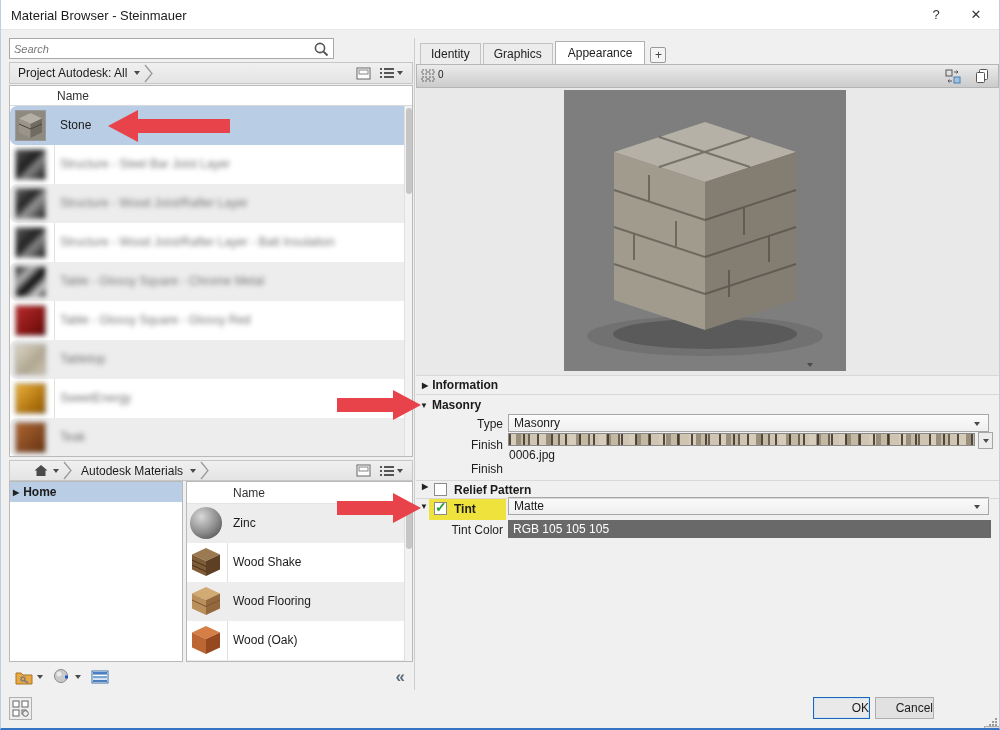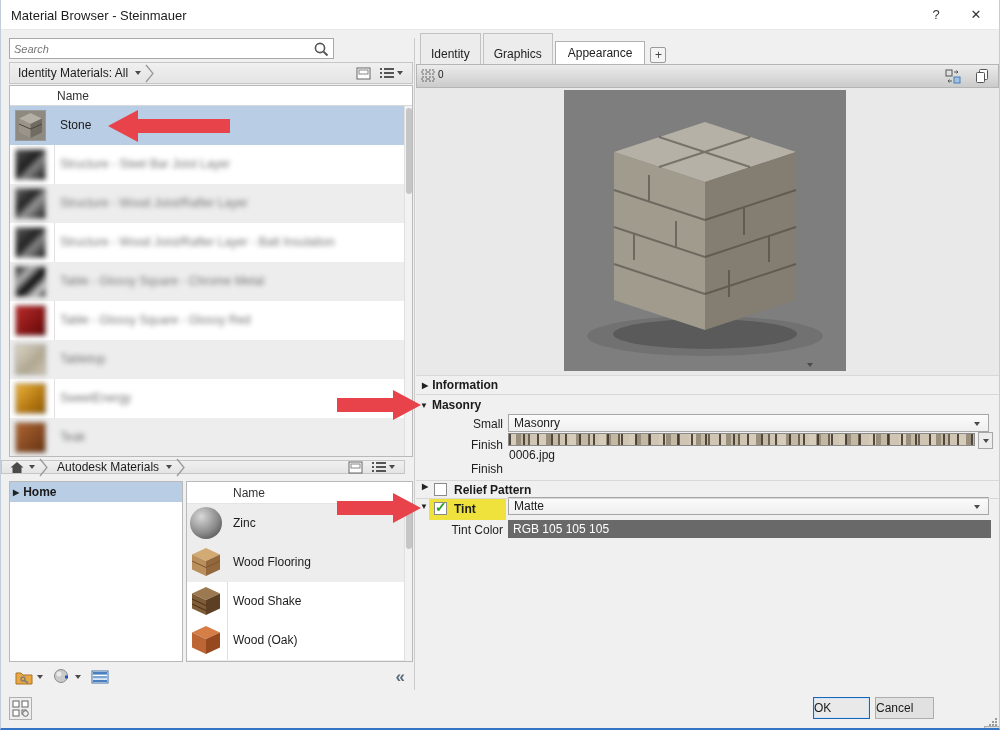--- a/index.html
+++ b/index.html
@@ -15,30 +15,30 @@
   .title-btn { top:4px; width:26px; height:22px; text-align:center; line-height:22px; font-size:13px; color:#333; cursor:default; }
 
   
   .search-box { left:8px; top:38px; width:325px; height:21px; background:#fff; border:1px solid #a9a9a9; }
   .search-input { position:absolute; left:4px; top:1px; width:370px; height:17px; border:none; outline:none;
                   font-family:"Liberation Sans",sans-serif; font-style:italic; font-size:11px; color:#8a8a8a; background:transparent; }
   .search-icon { position:absolute; right:3px; top:2px; }
 
   .bar { background:linear-gradient(#f0f0f0,#e4e4e4); border:1px solid #c6c6c6; display:flex; align-items:center; }
   .proj-bar { left:8px; top:62px; width:404px; height:22px; padding-left:8px; }
-  .crumb-bar { left:0; top:460px; width:404px; height:14px; padding-left:6px; }
+  .crumb-bar { left:8px; top:460px; width:404px; height:21px; padding-left:22px; }
   .bar-label { margin-right:4px; }
   .caret { width:0; height:0; border-left:3.5px solid transparent; border-right:3.5px solid transparent; border-top:4px solid #4a4a4a; display:inline-block; margin:0 3px; }
   .bar-right { margin-left:auto; display:flex; align-items:center; gap:4px; padding-right:4px; }
 
   .list-box { left:8px; top:85px; width:404px; height:372px; background:#fff; border:1px solid #b9b9b9; overflow:hidden; }
   .list-header { height:20px; border-bottom:1px solid #d9d9d9; position:relative; }
   .list-header .hdr { position:absolute; left:47px; top:3px; color:#333; }
   .vline { position:absolute; top:0; bottom:0; width:1px; background:#e0e0e0; }
-  .m-row { position:relative; height:39px; }
+  .m-row { position:relative; height:39px;border-radius:7px; }
   .m-row.alt { background:#ededed; }
   .m-row.sel { background:#b9cde4; }
   .m-thumb { position:absolute; left:5px; top:4px; width:31px; height:31px; border:1px solid #9a9a9a; }
   .m-name { position:absolute; left:50px; top:12px; }
   .blurred { filter:blur(2.5px); color:#777; }
   .scrollbar { position:absolute; width:8px; background:#f2f2f2; border-left:1px solid #e0e0e0; }
   .scroll-thumb { position:absolute; left:1px; width:6px; background:#c6c6c6; border-radius:3px; }
 
   .tree-box { left:8px; top:481px; width:174px; height:181px; background:#fff; border:1px solid #b9b9b9; }
   .tree-row { height:20px; background:#b9cde4; display:flex; align-items:center; padding-left:3px; font-weight:bold; }
@@ -52,21 +52,21 @@
   .l-thumb { position:absolute; left:2px; top:2px; width:34px; height:34px; }
   .l-name { position:absolute; left:46px; top:12px; }
 
   .tools-bar { left:8px; top:664px; width:404px; height:26px; display:flex; align-items:center; gap:3px; padding-left:4px; }
   .tool-btn { display:inline-flex; align-items:center; justify-content:center; height:22px; padding:0 2px; }
   .collapse-arrows { margin-left:auto; margin-right:8px; font-size:17px; font-weight:bold; color:#5a6b7d; line-height:20px; }
 
   
   .vdivider { left:413px; top:38px; width:1px; height:652px; background:#cccccc; }
   .tabs { left:419px; top:42px; width:579px; height:23px; display:flex; align-items:flex-end; }
-  .tab { padding:13px 10px 4px 10px; border:1px solid #c2c2c2; border-bottom:none; background:#ececec; margin-right:2px; color:#222; }
+  .tab { padding:3px 10px 4px 10px; border:1px solid #c2c2c2; border-bottom:none; background:#ececec; margin-right:2px; color:#222; }
   .tab.active { background:#fff; padding:4px 12px 5px 12px; border-color:#b0b0b0; }
   .tab-add { width:16px; height:16px; border:1px solid #9a9a9a; background:#f4f4f4; text-align:center; line-height:14px; margin-left:3px; margin-bottom:2px; color:#444; border-radius:2px; }
 
   .asset-bar { left:415px; top:64px; width:583px; height:24px; background:linear-gradient(#ececec,#cbcbcb); border:1px solid #b5b5b5; display:flex; align-items:center; padding:0 4px; }
   .asset-badge { display:inline-flex; align-items:flex-start; margin-right:5px; }
   .asset-name { color:#1e1e1e; }
   .asset-bar-right { margin-left:auto; display:flex; gap:8px; align-items:center; padding-right:2px; }
 
   .preview-area { left:415px; top:88px; width:583px; height:288px; background:#e9e9e9; border-bottom:1px solid #d8d8d8; }
   .preview-img { position:absolute; left:148px; top:2px; width:282px; height:281px; background:#7e7e7e; }
@@ -84,21 +84,21 @@
   }
   .tex-btn { position:absolute; left:977px; top:432px; width:15px; height:17px; background:#ececec; border:1px solid #a6a6a6; display:flex; align-items:center; justify-content:center; }
   .checkbox { position:absolute; width:13px; height:13px; background:#fff; border:1px solid #8a8a8a; }
   .check-mark { position:absolute; left:0px; top:-4px; color:#2f9e2f; font-size:14px; font-weight:bold; }
   .hl-yellow { position:absolute; left:428px; top:499px; width:77px; height:21px; background:#f0e23c; }
   .tint-swatch { position:absolute; left:507px; top:520px; width:483px; height:18px; background:#696969; color:#fff; display:flex; align-items:center; padding-left:5px; }
 
   .red-arrow { pointer-events:none; }
 
   
-  .footer-btn { top:697px; height:22px; background:#e1e1e1; border:1px solid #adadad; text-align:left; line-height:20px; color:#1b1b1b; }
+  .footer-btn { top:697px; height:22px; background:#e1e1e1; border:1px solid #adadad; text-align:right; line-height:20px; color:#1b1b1b; }
   .footer-btn.focus { border:1px solid #1c66b8; background:#e5f1fb00; box-shadow:inset 0 0 0 1px #cfe4f7; background:#e9e9e9; }
   .opt-btn { left:8px; top:697px; width:23px; height:23px; background:#ededed; border:1px solid #b0b0b0; display:flex; align-items:center; justify-content:center; }
 </style>
 </head>
 <body>
 
 <div class="window">
 
   <div class="abs titlebar"></div>
   <div class="abs title-text">Material Browser - Steinmauer</div>
@@ -109,21 +109,21 @@
     <input class="search-input" placeholder="Search" style="">
     <span class="search-icon">
       <svg width="17" height="17">
           <circle cx="7" cy="7" r="4.6" fill="none" stroke="#555" stroke-width="1.6"></circle>
           <line x1="10.6" y1="10.6" x2="14.5" y2="14.5" stroke="#555" stroke-width="2"></line>
         </svg>
     </span>
   </div>
 
   <div class="abs bar proj-bar">
-    <span class="bar-label">Identity Materials: All</span>
+    <span class="bar-label">Project Autodesk: All</span>
     <span class="caret"></span>
     <svg width="11" height="19">
         <polyline points="2,1 9,9.5 2,18" fill="none" stroke="#9a9a9a" stroke-width="1.3"></polyline>
       </svg>
     <span class="bar-right">
       <span class="tool-btn">
         <svg width="15" height="13">
             <rect x="1" y="1" width="13" height="11" fill="#fdfdfd" stroke="#666"></rect>
             <rect x="3" y="3" width="9" height="4" fill="none" stroke="#888"></rect>
           </svg>
@@ -242,43 +242,43 @@
 
   <div class="abs lib-box">
     <div class="lib-header">
       <span class="hdr">Name</span>
     </div>
     <div class="vline" style="left:40px; top:22px;"></div>
     <div class="l-row alt">
       <span class="l-thumb" style="background:radial-gradient(circle at 35% 30%, #d8d8d8, #8a8a8a 55%, #4e4e4e 90%); border-radius:50%; width:32px; height:32px; left:3px; top:3px;"></span>
       <span class="l-name">Zinc</span>
     </div>
+    <div class="l-row">
+      <span class="l-thumb">
+        <svg width="34" height="34">
+            <polygon points="17,3 31,9.5 17,16 3,9.5" fill="#9b7a52"></polygon>
+            <polygon points="3,9.5 17,16 17,31 3,24.5" fill="#7e5c38"></polygon>
+            <polygon points="31,9.5 17,16 17,31 31,24.5" fill="#5d3f24"></polygon>
+            <line x1="3" y1="15" x2="17" y2="21.5" stroke="#4a3018" stroke-width="1"></line>
+            <line x1="3" y1="20" x2="17" y2="26.5" stroke="#4a3018" stroke-width="1"></line>
+          </svg>
+      </span>
+      <span class="l-name">Wood Shake</span>
+    </div>
     <div class="l-row alt">
       <span class="l-thumb">
         <svg width="34" height="34">
             <polygon points="17,3 31,9.5 17,16 3,9.5" fill="#d2aa74"></polygon>
             <polygon points="3,9.5 17,16 17,31 3,24.5" fill="#b98f5c"></polygon>
             <polygon points="31,9.5 17,16 17,31 31,24.5" fill="#93683c"></polygon>
             <line x1="3" y1="16" x2="17" y2="22.5" stroke="#7c5530" stroke-width="1"></line>
             <line x1="17" y1="22.5" x2="31" y2="16" stroke="#7c5530" stroke-width="1"></line>
           </svg>
       </span>
       <span class="l-name">Wood Flooring</span>
-    </div>
-    <div class="l-row">
-      <span class="l-thumb">
-        <svg width="34" height="34">
-            <polygon points="17,3 31,9.5 17,16 3,9.5" fill="#9b7a52"></polygon>
-            <polygon points="3,9.5 17,16 17,31 3,24.5" fill="#7e5c38"></polygon>
-            <polygon points="31,9.5 17,16 17,31 31,24.5" fill="#5d3f24"></polygon>
-            <line x1="3" y1="15" x2="17" y2="21.5" stroke="#4a3018" stroke-width="1"></line>
-            <line x1="3" y1="20" x2="17" y2="26.5" stroke="#4a3018" stroke-width="1"></line>
-          </svg>
-      </span>
-      <span class="l-name">Wood Shake</span>
     </div>
     <div class="l-row">
       <span class="l-thumb">
         <svg width="34" height="34">
             <polygon points="17,3 31,9.5 17,16 3,9.5" fill="#d57e45"></polygon>
             <polygon points="3,9.5 17,16 17,31 3,24.5" fill="#bc6733"></polygon>
             <polygon points="31,9.5 17,16 17,31 31,24.5" fill="#96491f"></polygon>
           </svg>
       </span>
       <span class="l-name">Wood (Oak)</span>
@@ -390,21 +390,21 @@
     <span class="expander">▶</span>
     <span>Information</span>
   </div>
   <div class="abs sep" style="top:394px;"></div>
 
   <div class="sec-head" style="left:419px; top:398px;">
     <span class="expander">▼</span>
     <span>Masonry</span>
   </div>
 
-  <span class="prop-label" style="left:420px; top:417px;">Small</span>
+  <span class="prop-label" style="left:420px; top:417px;">Type</span>
   <div class="dropdown" style="left:507px; top:414px; width:481px;">
     <span>Masonry</span>
     <span class="caret dd-caret"></span>
   </div>
 
   <span class="prop-label" style="left:420px; top:438px;">Finish</span>
   <div class="tex-strip"></div>
   <div class="tex-btn">
       <span class="caret"></span>
     </div>

